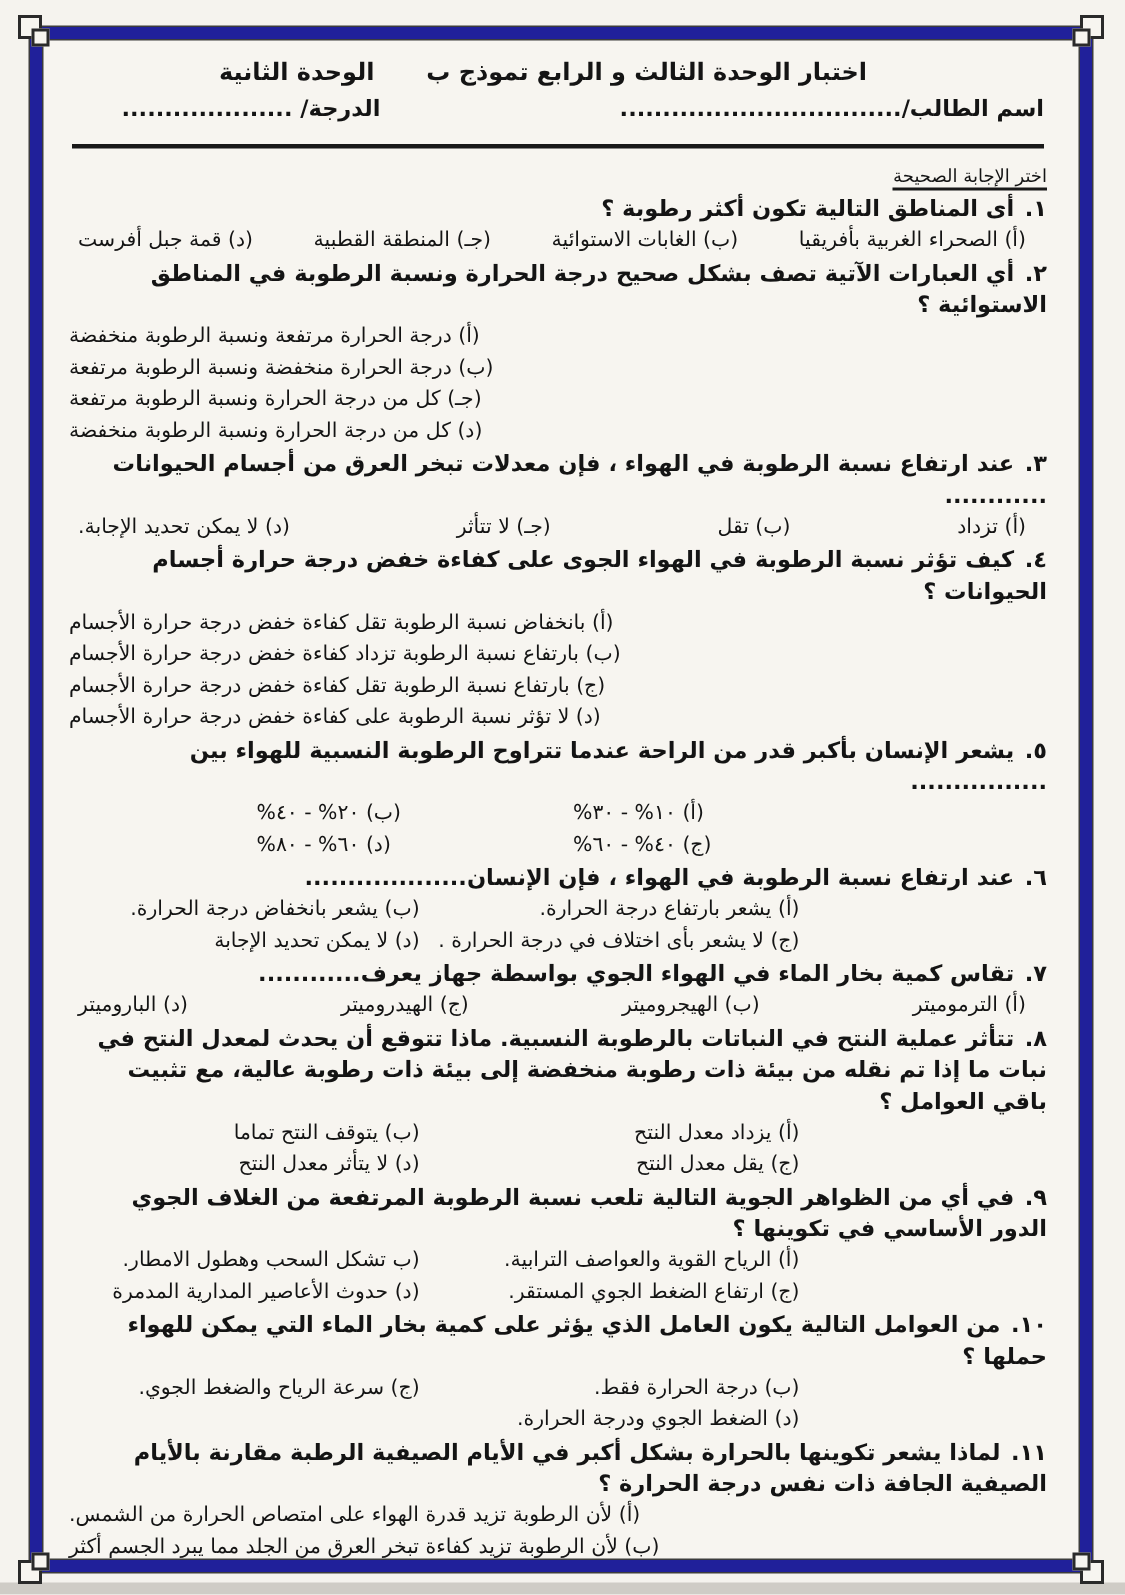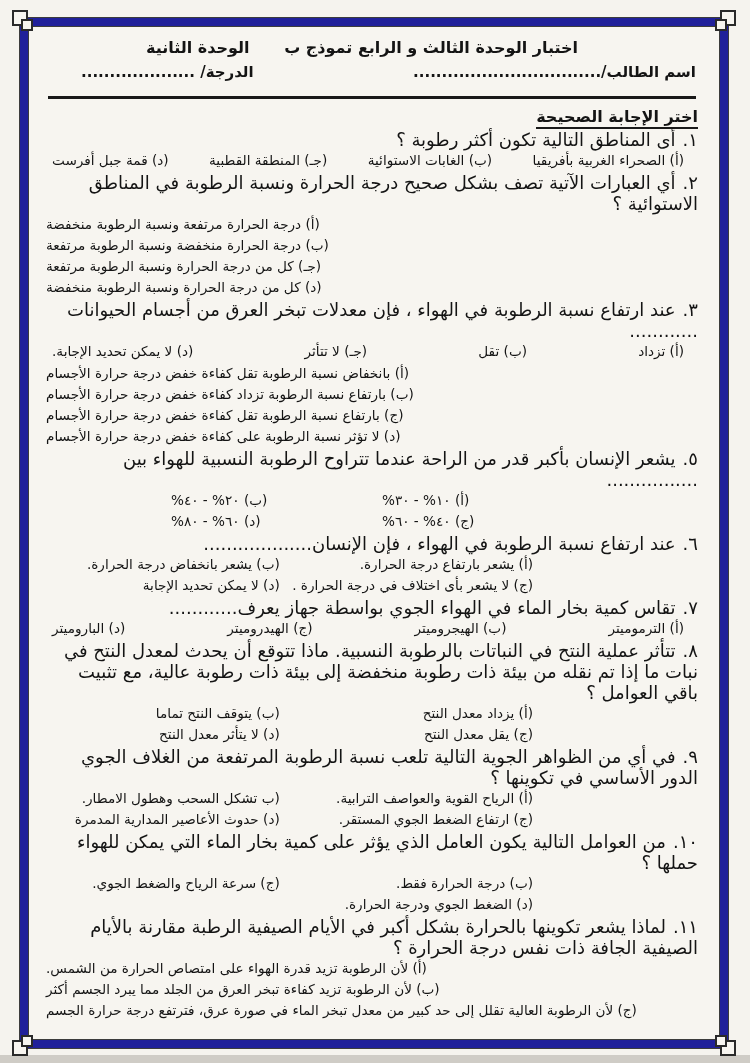--- a/index.html
+++ b/index.html
@@ -26,26 +26,26 @@
   .corner.bl{left:-16px;bottom:-16px;transform:scaleY(-1);}
   .corner.br{right:-16px;bottom:-16px;transform:scale(-1,-1);}
   .content{position:absolute;inset:0;padding:8px 22px 0 18px;overflow:hidden;}
 
   
   .h-row1{display:flex;justify-content:space-between;align-items:flex-start;
           padding:2px 120px 0 100px;font-weight:bold;font-size:16px;line-height:24px;}
   .h-row2{display:flex;justify-content:space-between;align-items:flex-start;
           padding:0 2px 0 35px;font-weight:bold;font-size:15px;line-height:24px;}
   .rule{height:3px;background:#191919;margin:12px 2px 6px 2px;}
-  .section-heading{font-weight:bold;font-size:16px;line-height:24px;}
+  .section-heading{font-weight:normal;font-size:12px;line-height:24px;}
   .section-heading span{border-bottom:2.5px solid #191919;padding-bottom:1px;}
 
   
   .q{margin-bottom:1px;}
-  .q-text{font-weight:normal;font-size:18px;line-height:21px;margin-left:16px;}
+  .q-text{font-weight:bold;font-size:15px;line-height:21px;margin-left:16px;}
   .q-num{margin-left:7px;}
   .opts{font-size:13.6px;line-height:21px;}
   .opts .opt{white-space:nowrap;}
   .opts.row4{display:flex;justify-content:space-between;padding:0 14px 0 6px;}
   .opts.stack .opt{display:block;text-align:left;white-space:normal;}
   .opts.cols2{display:grid;grid-template-columns:52% 48%;padding-right:165px;}
   .opts.cols2c{display:grid;grid-template-columns:1fr 1fr;padding:0 105px 0 125px;}
   .opts.cols2c .opt{text-align:left;}
   .bottom-edge{position:absolute;left:0;right:0;bottom:0;height:8px;background:#cfccc6;}
 </style>
@@ -104,20 +104,21 @@
           <div class="q-text"><span class="q-num">٣.</span><span>عند ارتفاع نسبة الرطوبة في الهواء ، فإن معدلات تبخر العرق من أجسام الحيوانات ............</span></div>
           <div class="opts row4">
             <span class="opt">(أ) تزداد</span>
             <span class="opt">(ب) تقل</span>
             <span class="opt">(جـ) لا تتأثر</span>
             <span class="opt">(د) لا يمكن تحديد الإجابة.</span>
           </div>
         </div>
 
         <div class="q">
+          <div class="q-text"><span class="q-num">٤.</span><span>كيف تؤثر نسبة الرطوبة في الهواء الجوى على كفاءة خفض درجة حرارة أجسام الحيوانات ؟</span></div>
           <div class="opts stack">
             <span class="opt">(أ) بانخفاض نسبة الرطوبة تقل كفاءة خفض درجة حرارة الأجسام</span>
             <span class="opt">(ب) بارتفاع نسبة الرطوبة تزداد كفاءة خفض درجة حرارة الأجسام</span>
             <span class="opt">(ج) بارتفاع نسبة الرطوبة تقل كفاءة خفض درجة حرارة الأجسام</span>
             <span class="opt">(د) لا تؤثر نسبة الرطوبة على كفاءة خفض درجة حرارة الأجسام</span>
           </div>
         </div>
 
         <div class="q">
           <div class="q-text"><span class="q-num">٥.</span><span>يشعر الإنسان بأكبر قدر من الراحة عندما تتراوح الرطوبة النسبية للهواء بين ................</span></div>

